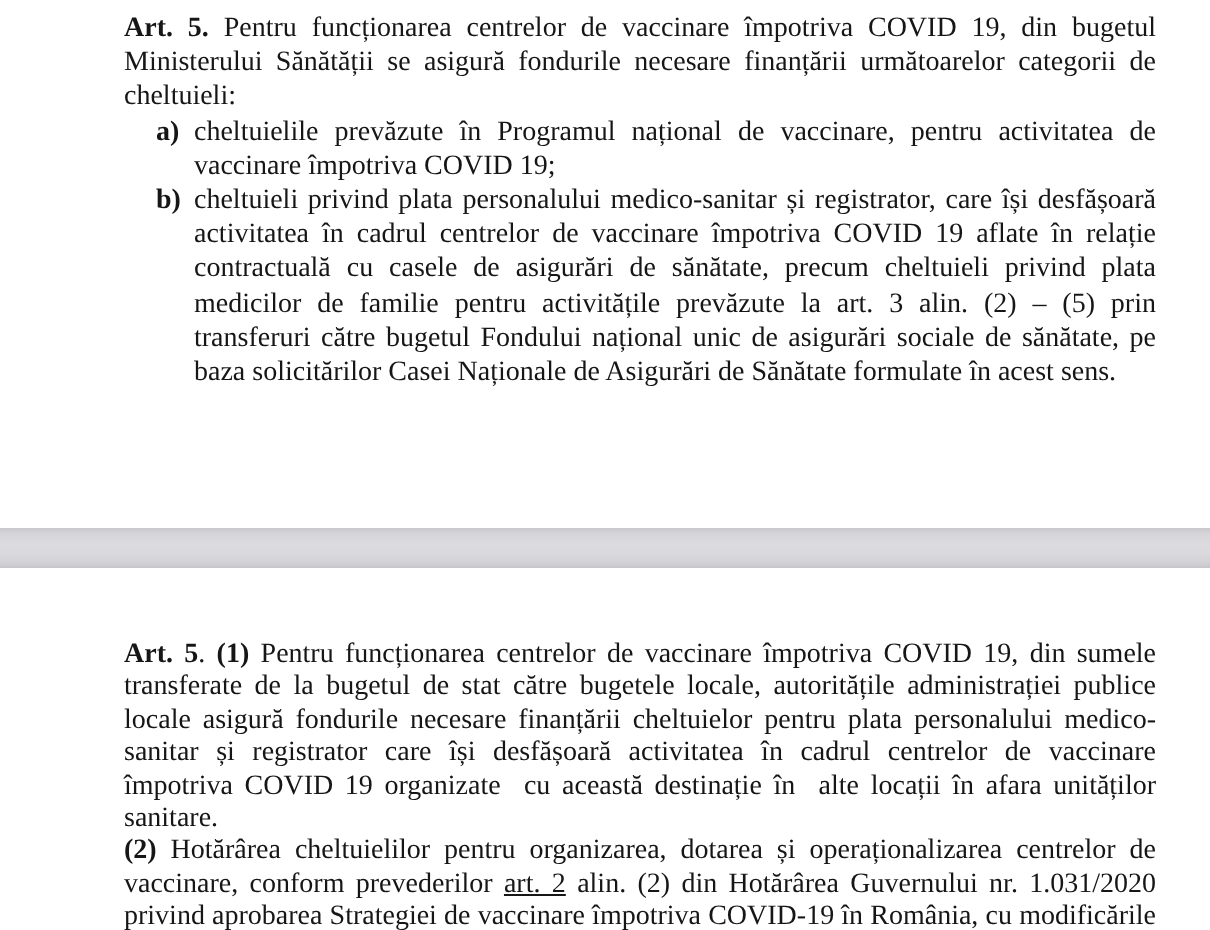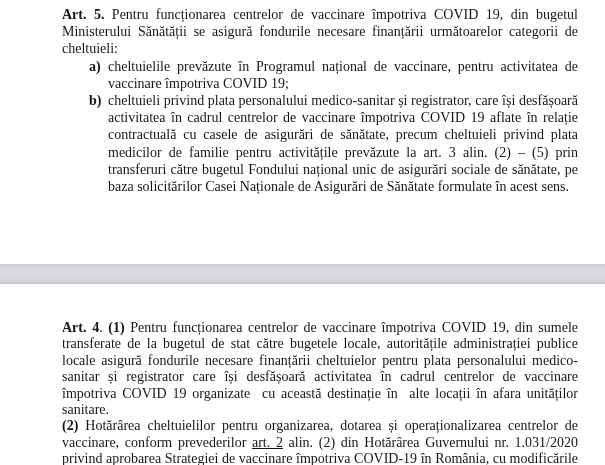--- a/index.html
+++ b/index.html
@@ -38,21 +38,21 @@
   .para {
     margin: 0;
     text-align: justify;
   }
   ol.items {
     margin: 0;
     padding: 0;
     list-style: none;
   }
   ol.items li {
-    margin-left: 27px;
+    margin-left: 16px;
     padding-left: 19px;
     text-indent: -19px;
   }
   .marker {
     display: inline-block;
     width: 19px;
     text-indent: 0;
     font-weight: bold;
   }
   b { font-weight: bold; }
@@ -82,21 +82,21 @@
 <span>Pentru funcționarea centrelor de vaccinare împotriva COVID 19, din bugetul Ministerului Sănătății se asigură fondurile necesare finanțării următoarelor categorii de cheltuieli:</span></p>
     <ol class="items">
       <li><b class="marker">a)</b><span>cheltuielile prevăzute în Programul național de vaccinare, pentru activitatea de vaccinare împotriva COVID 19;</span></li>
       <li><b class="marker">b)</b><span>cheltuieli privind plata personalului medico-sanitar și registrator, care își desfășoară activitatea în cadrul centrelor de vaccinare împotriva COVID 19 aflate în relație contractuală cu casele de asigurări de sănătate, precum cheltuieli privind plata medicilor de familie pentru activitățile prevăzute la art. 3 alin. (2) – (5) prin transferuri către bugetul Fondului național unic de asigurări sociale de sănătate, pe baza solicitărilor Casei Naționale de Asigurări de Sănătate formulate în acest sens.</span></li>
     </ol>
   </section>
 
   <div class="separator"></div>
 
   <section id="art6" class="art-block">
-    <p class="para"><b>Art. 4</b><span>. </span><b>(1)</b>
+    <p class="para"><b>Art. 5</b><span>. </span><b>(1)</b>
 <span>Pentru funcționarea centrelor de vaccinare împotriva COVID 19, din sumele transferate de la bugetul de stat către bugetele locale, autoritățile administrației publice locale asigură fondurile necesare finanțării cheltuielor pentru plata personalului medico-sanitar și registrator care își desfășoară activitatea în cadrul centrelor de vaccinare împotriva COVID 19 organizate&nbsp; cu această destinație în&nbsp; alte locații în afara unităților sanitare.</span></p>
     <p class="para"><b>(2)</b>
 <span>Hotărârea cheltuielilor pentru organizarea, dotarea și operaționalizarea centrelor de vaccinare, conform prevederilor</span>
 <span class="u">art. 2</span>
 <span>alin. (2) din Hotărârea Guvernului nr. 1.031/2020 privind aprobarea Strategiei de vaccinare împotriva COVID-19 în România, cu modificările ulterioare,&nbsp; se asigură conform prevederilor art.2 alin.(2) și (3).</span></p>
   </section>
 
 </div>
 
 </body></html>

